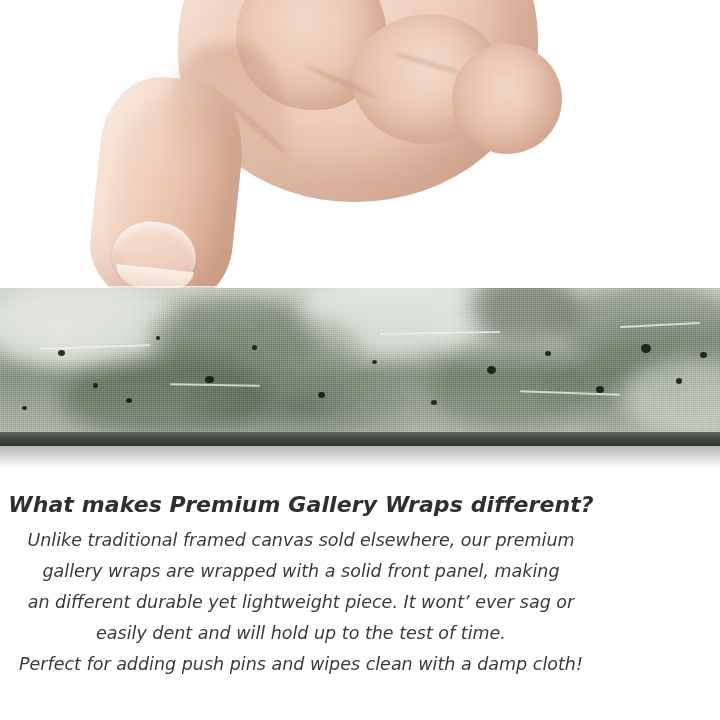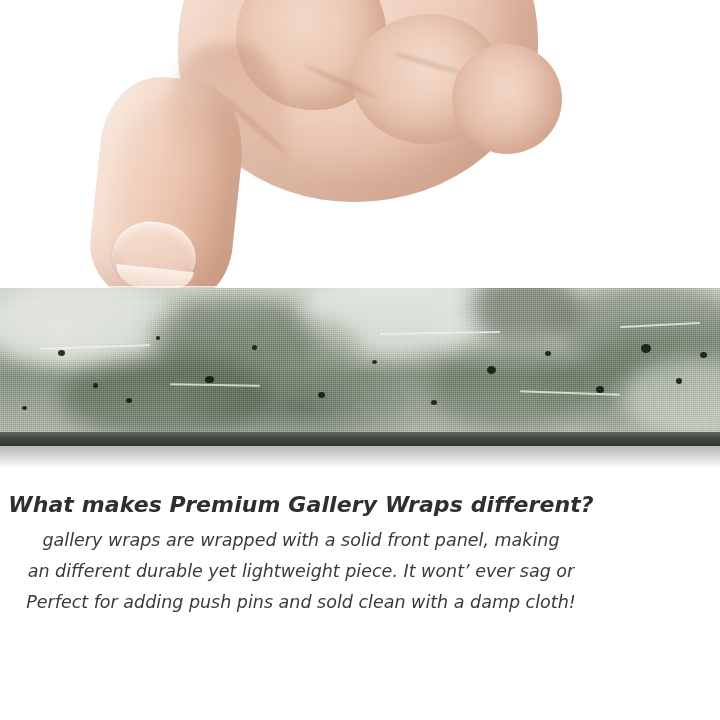--- a/index.html
+++ b/index.html
@@ -262,19 +262,21 @@
     <div class="speck" style="left:700px; top:64px;  width:7px;  height:6px;"></div>
     <div class="speck" style="left:22px;  top:118px; width:5px;  height:4px;"></div>
     <div class="speck" style="left:156px; top:48px;  width:4px;  height:4px;"></div>
   </div>
   <div class="strip-bottom-edge"></div>
   <div class="strip-shadow"></div>
 
   <div class="caption">
     <div class="caption-title">What makes Premium Gallery Wraps different?</div>
     <div class="caption-body">
+      <p>Unlike traditional framed canvas sold elsewhere, our premium</p>
       <p>gallery wraps are wrapped with a solid front panel, making</p>
       <p>an different durable yet lightweight piece. It wont’ ever sag or</p>
-      <p>Perfect for adding push pins and sold clean with a damp cloth!</p>
+      <p>easily dent and will hold up to the test of time.</p>
+      <p>Perfect for adding push pins and wipes clean with a damp cloth!</p>
     </div>
   </div>
 
 </div>
 
 </body></html>

